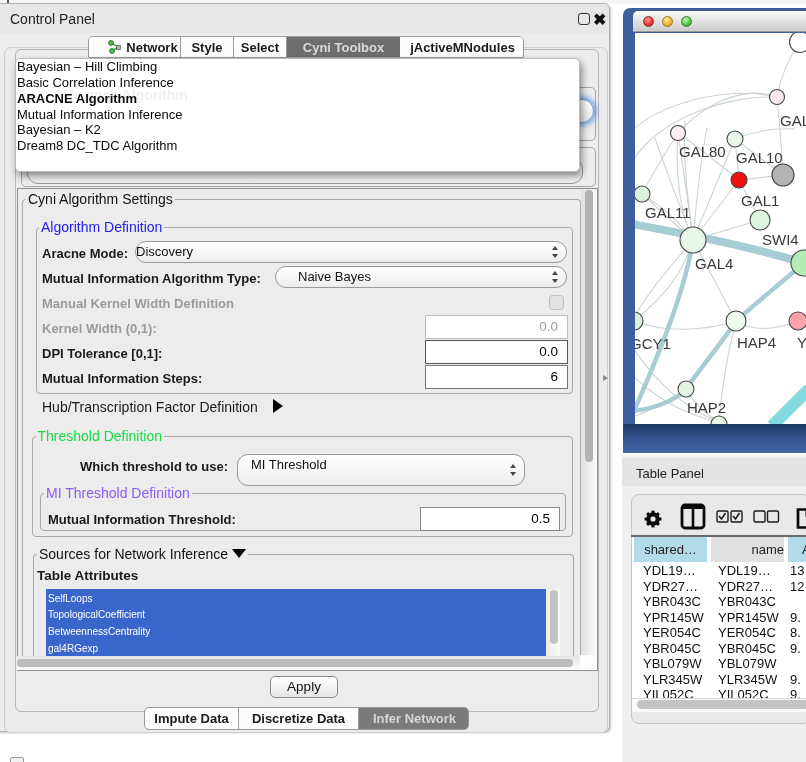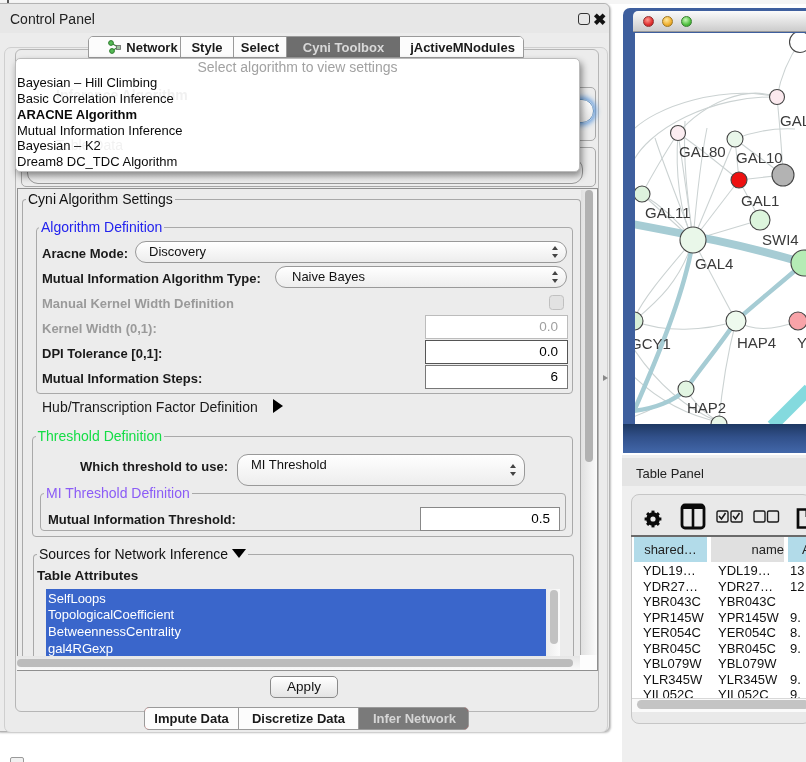--- a/index.html
+++ b/index.html
@@ -52,23 +52,23 @@
 
 <div class="abs" style="left:16.5px;top:188px;width:581px;height:483px;border:1.5px solid #8f8f8f;background:#ececec"></div>
 
 <div class="grp" style="left:22px;top:199px;width:559px;height:459px;border-radius:4px 4px 0 0;border-bottom:none"></div>
 <div class="glab" style="left:26px;top:192px;color:#111">Cyni Algorithm Settings</div>
 
 <div class="grp" style="left:36px;top:227px;width:537px;height:167px"></div>
 <div class="glab" style="left:39px;top:220px;color:#2222ee">Algorithm Definition</div>
 
 <div class="lab" style="left:42px;top:246px;font-size:13px">Aracne Mode:</div>
-<div class="combo" style="left:135px;top:241px;width:432px;height:22px;line-height:20px"><span style="margin-left:13px">Discovery</span><span class="cstep"></span></div>
+<div class="combo" style="left:135px;top:241px;width:432px;height:22px;line-height:20px"><span style="">Discovery</span><span class="cstep"></span></div>
 <div class="lab" style="left:42px;top:271px;font-size:13px">Mutual Information Algorithm Type:</div>
-<div class="combo" style="left:275px;top:266px;width:292px;height:22px;line-height:20px"><span style="margin-left:16px">Naive Bayes</span><span class="cstep"></span></div>
+<div class="combo" style="left:275px;top:266px;width:292px;height:22px;line-height:20px"><span style="margin-left:22px">Naive Bayes</span><span class="cstep"></span></div>
 <div class="lab" style="left:42px;top:296px;font-size:13px;color:#9a9a9a">Manual Kernel Width Definition</div>
 <div class="abs" style="left:549px;top:295px;width:15px;height:15px;background:#e2e2e2;border:1px solid #c0c0c0;border-radius:3.5px"></div>
 <div class="lab" style="left:42px;top:321px;font-size:13px;color:#9a9a9a">Kernel Width (0,1):</div>
 <div class="fld" style="left:425px;top:315px;width:143px;height:24px;line-height:22px;border:1px solid #bcbcbc;color:#a0a0a0">0.0</div>
 <div class="lab" style="left:42px;top:346px;font-size:13px">DPI Tolerance [0,1]:</div>
 <div class="fld" style="left:425px;top:340px;width:143px;height:24px;line-height:22px;border:1.5px solid #555;color:#000">0.0</div>
 <div class="lab" style="left:42px;top:371px;font-size:13px">Mutual Information Steps:</div>
 <div class="fld" style="left:425px;top:365px;width:143px;height:24px;line-height:22px;border:1px solid #777;color:#000">6</div>
 
 <div class="abs" style="left:42px;top:399px;font-size:14px;color:#1a1a1a;white-space:nowrap">Hub/Transcription Factor Definition</div>
@@ -82,21 +82,21 @@
 <div class="grp" style="left:40px;top:493px;width:526px;height:38px"></div>
 <div class="glab" style="left:44px;top:486px;color:#8b5cf6">MI Threshold Definition</div>
 <div class="lab" style="left:48px;top:512px;font-size:13px">Mutual Information Threshold:</div>
 <div class="fld" style="left:420px;top:507px;width:140px;height:24px;line-height:22px;border:1px solid #888;color:#000">0.5</div>
 
 <div class="grp" style="left:33px;top:554px;width:541px;height:109px;border-bottom:none;border-radius:4px 4px 0 0"></div>
 <div class="glab" style="left:37px;top:547px;color:#111">Sources for Network Inference <span style="display:inline-block;vertical-align:1px;width:0;height:0;border-left:7px solid transparent;border-right:7px solid transparent;border-top:9.5px solid #000"></span></div>
 <div class="lab" style="left:37px;top:568px;font-size:13.5px">Table Attributes</div>
 
 <div class="abs" style="left:46px;top:589px;width:500px;height:69px;background:#3a66cb"></div>
-<div class="abs" style="left:48px;top:590.5px;width:460px;color:#fff;font-size:13px;line-height:16.8px">SelfLoops<br>TopologicalCoefficient<br>BetweennessCentrality<br>gal4RGexp</div>
+<div class="abs" style="left:48px;top:590.5px;width:460px;color:#fff;font-size:10px;line-height:16.8px">SelfLoops<br>TopologicalCoefficient<br>BetweennessCentrality<br>gal4RGexp</div>
 <div class="abs" style="left:546px;top:589px;width:14px;height:69px;background:linear-gradient(90deg,#ededed,#fbfbfb)"></div>
 <div class="abs" style="left:549.5px;top:590px;width:8.5px;height:54px;background:#c2c2c2;border-radius:4px"></div>
 
 <div class="abs" style="left:17px;top:656px;width:563px;height:14px;background:linear-gradient(#e6e6e6,#fafafa)"></div>
 <div class="abs" style="left:17px;top:658.5px;width:556px;height:8px;background:#bcbcbc;border-radius:4px"></div>
 <div class="abs" style="left:580px;top:655px;width:17px;height:15px;background:#fdfdfd"></div>
 
 <div class="abs" style="left:581px;top:190px;width:16px;height:465px;background:linear-gradient(90deg,#e0e0e0,#fbfbfb)"></div>
 <div class="abs" style="left:585px;top:190px;width:7.5px;height:272px;background:#b2b2b2;border-radius:4px"></div>
 
@@ -108,21 +108,20 @@
   <div class="seg" style="left:214px;width:111px;background:#7a7a7a;color:#d6d6d6;border-right:none">Infer Network</div>
 </div>
 
 <div class="abs" style="left:603px;top:375px;width:0;height:0;border-top:3.5px solid transparent;border-bottom:3.5px solid transparent;border-left:5px solid #8a8a8a"></div>
 
 <div class="abs" style="left:10px;top:757px;width:14px;height:14px;background:#f1f1f1;border:1px solid #9a9a9a;border-radius:2px"></div>
 
 <div class="abs" style="left:15px;top:58px;width:565px;height:114px;background:#fff;border:1px solid #bbb;border-radius:5px;box-shadow:2px 4px 7px rgba(0,0,0,.45);z-index:50">
   <div class="abs" style="left:40px;top:28px;font-size:14px;color:rgba(120,120,120,.11);font-weight:bold">Inference Algorithm</div>
   <div class="abs" style="left:40px;top:78px;font-size:14px;color:rgba(120,120,120,.10)">Table Data</div>
-  <div style="text-align:center;font-size:14px;color:#a2a2a2;height:16px;line-height:17px">Select algorithm to view settings</div>
   <div style="font-size:13px;color:#0a0a0a;line-height:15.85px;padding-left:1px">Bayesian – Hill Climbing<br>Basic Correlation Inference<br><span class="b">ARACNE Algorithm</span><br>Mutual Information Inference<br>Bayesian – K2<br>Dream8 DC_TDC Algorithm</div>
 </div>
 
 <div class="abs" style="left:623px;top:8px;width:183px;height:445px;background:#3e5f9e;border-radius:7px 0 0 0"></div>
 <div class="abs" style="left:623px;top:424px;width:183px;height:29px;background:linear-gradient(#1e3862 0%,#31508a 45%,#4267a9 100%)"></div>
 <div class="abs" style="left:633px;top:11px;width:173px;height:21px;background:linear-gradient(#fbfbfb,#cccccc);border-bottom:1px solid #999;border-radius:5px 0 0 0"></div>
 <div class="abs" style="left:643px;top:16px;width:11px;height:11px;border-radius:50%;background:radial-gradient(circle at 40% 32%,#ff9a90,#e03030 60%,#b01818);border:.5px solid #903030"></div>
 <div class="abs" style="left:662px;top:16px;width:11px;height:11px;border-radius:50%;background:radial-gradient(circle at 40% 32%,#ffe9a0,#f0b030 60%,#c08818);border:.5px solid #a07820"></div>
 <div class="abs" style="left:681px;top:16px;width:11px;height:11px;border-radius:50%;background:radial-gradient(circle at 40% 32%,#c8f8b8,#50c040 60%,#309028);border:.5px solid #388030"></div>
 

